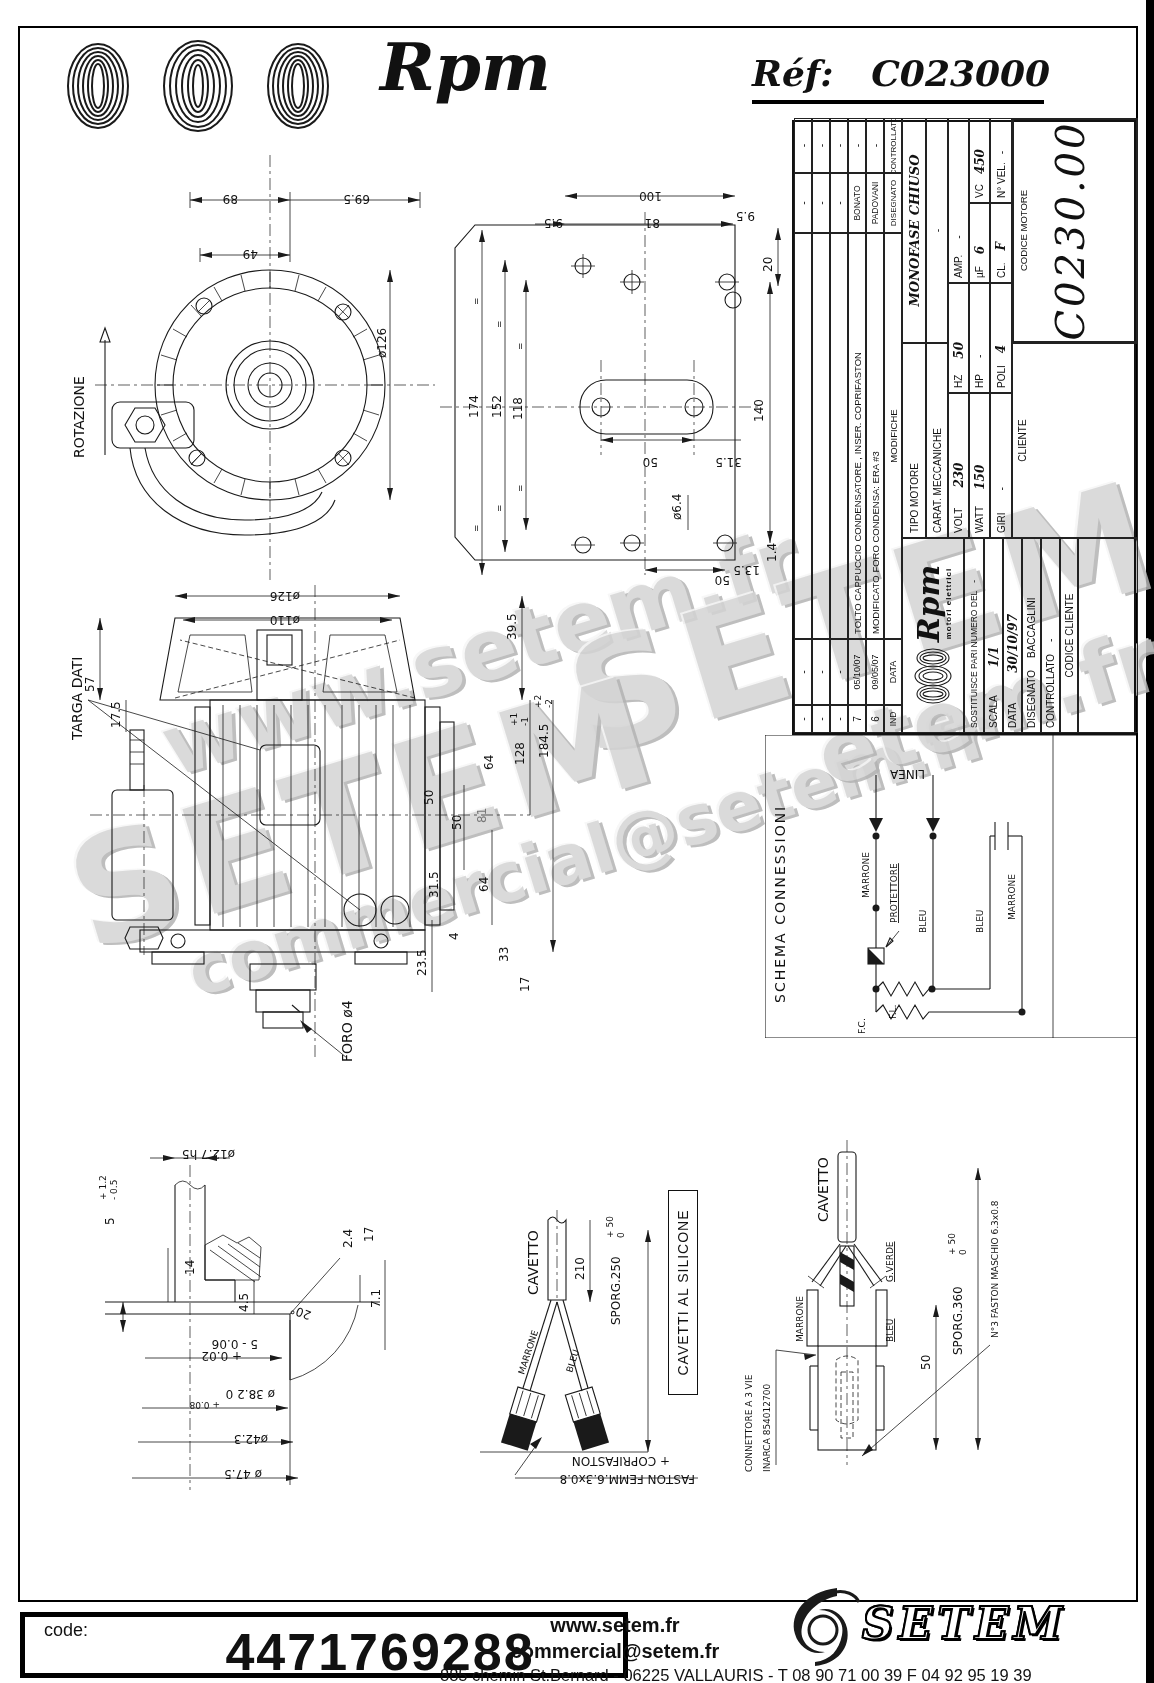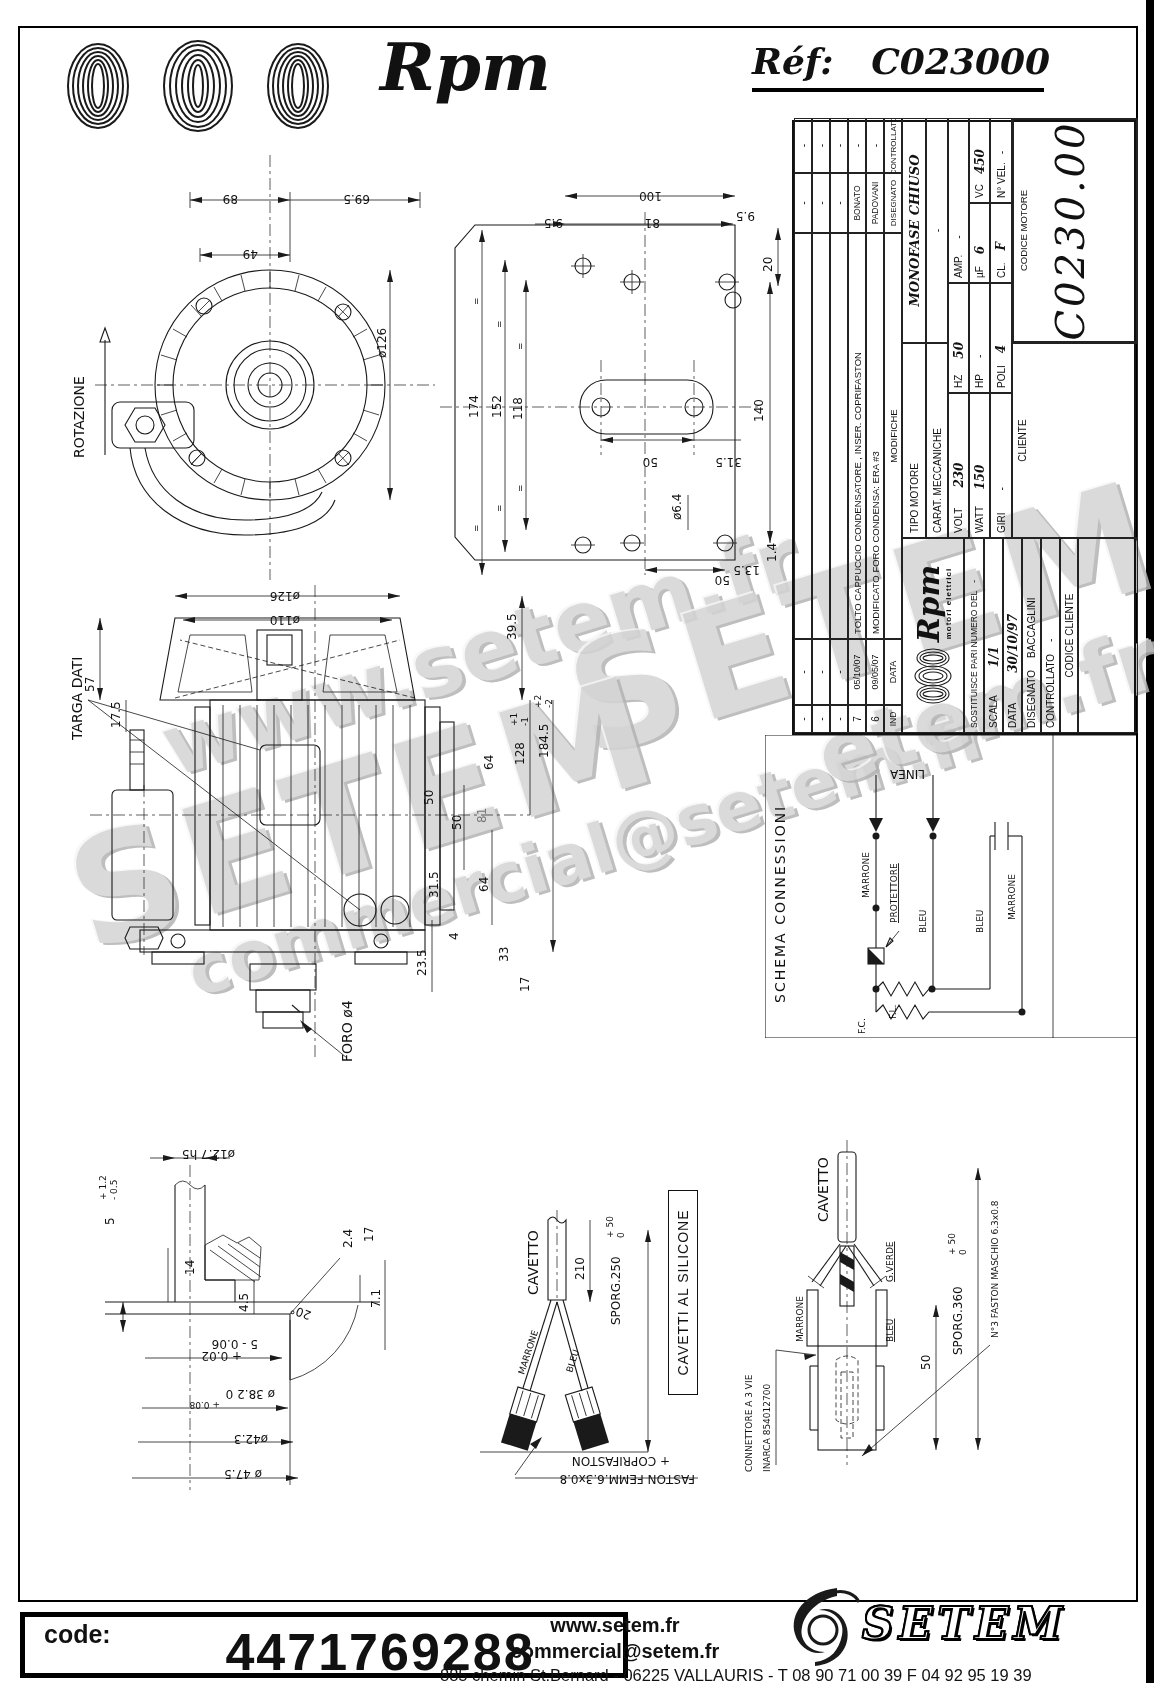--- a/index.html
+++ b/index.html
@@ -4,21 +4,21 @@
 <style>
   html,body{margin:0;padding:0;background:#fff;}
   #page{position:relative;width:1154px;height:1683px;background:#fff;overflow:hidden;
         font-family:"Liberation Sans",sans-serif;color:#111;}
   .abs{position:absolute;}
   
   #frame{left:18px;top:26px;width:1116px;height:1572px;border:2px solid #000;}
   #edge{left:1146px;top:0;width:8px;height:1683px;background:#000;}
   
   #brand{left:380px;top:28px;font-family:"DejaVu Serif",serif;font-style:italic;font-weight:bold;font-size:66px;}
-  #ref{left:752px;top:40px;width:292px;border-bottom:4px solid #000;padding-bottom:6px;
+  #ref{left:752px;top:52px;width:292px;border-bottom:4px solid #000;padding-bottom:6px;
        font-family:"DejaVu Serif",serif;font-style:italic;font-weight:bold;font-size:36px;white-space:nowrap;}
   
   .wm{position:absolute;font-family:"DejaVu Sans",sans-serif;font-weight:bold;color:#d4d4d4;
       text-shadow:3px 3px 0 #b3b3b3,-2px -2px 0 #f6f6f6;transform:rotate(-17deg);
       transform-origin:left center;white-space:nowrap;z-index:5;pointer-events:none;opacity:.85;}
   
   svg{position:absolute;z-index:10;}
   svg .ln{stroke:#1a1a1a;stroke-width:1.1;fill:none;}
   svg .thin{stroke:#1a1a1a;stroke-width:.8;fill:none;}
   svg .cl{stroke:#1a1a1a;stroke-width:.7;fill:none;stroke-dasharray:12 4 3 4;}
@@ -32,21 +32,21 @@
   #tb .cell{position:absolute;box-sizing:border-box;border:1px solid #222;display:flex;
             align-items:center;overflow:hidden;background:transparent;}
   #tb .lbl{padding-left:4px;}
   #tb .ital{font-family:"DejaVu Serif",serif;font-style:italic;font-weight:bold;font-size:12px;}
   
   #silic{left:668px;top:1190px;width:205px;height:30px;transform:rotate(-90deg) translateX(-205px);
          transform-origin:0 0;border:1.5px solid #111;box-sizing:border-box;display:flex;align-items:center;
          justify-content:center;font-size:14px;letter-spacing:1px;z-index:10;background:transparent;}
   
   #codebox{left:20px;top:1612px;width:608px;height:66px;border:5px solid #000;box-sizing:border-box;}
-  #codelbl{left:44px;top:1620px;font-size:25px;font-weight:bold;}
+  #codelbl{left:44px;top:1620px;font-size:18px;font-weight:normal;}
   #codeval{left:150px;top:1622px;width:460px;text-align:center;font-size:52px;font-weight:bold;letter-spacing:2px;}
   #web{left:500px;top:1614px;width:230px;text-align:center;font-size:20px;font-weight:bold;}
   #mail{left:470px;top:1640px;width:290px;text-align:center;font-size:20px;font-weight:bold;}
   #addr{left:440px;top:1666px;width:700px;font-size:16.5px;}
   #setemtxt{left:862px;top:1598px;font-family:"DejaVu Serif",serif;font-style:italic;font-weight:bold;
             font-size:44px;letter-spacing:5px;color:#fff;-webkit-text-stroke:2px #000;
             text-shadow:2px 2px 0 #000,-1px -1px 0 #000,1px -1px 0 #000,-1px 1px 0 #000;}
 </style>
 </head>
 <body>

